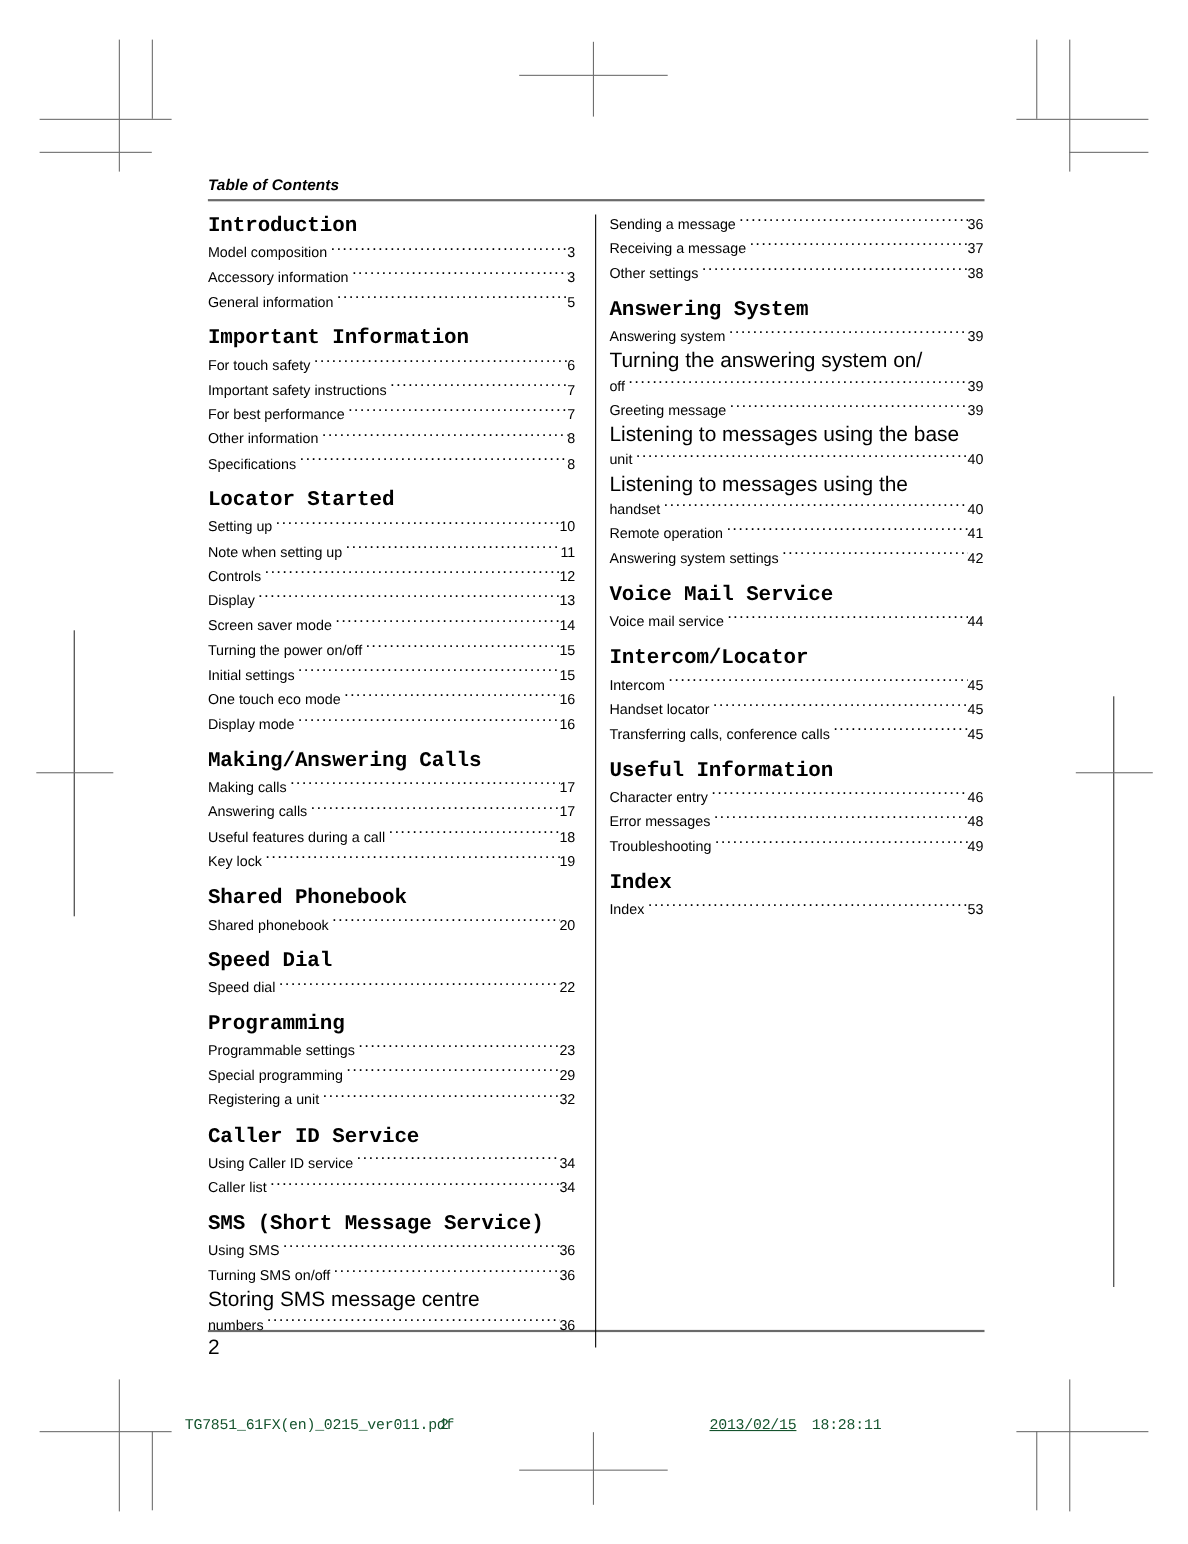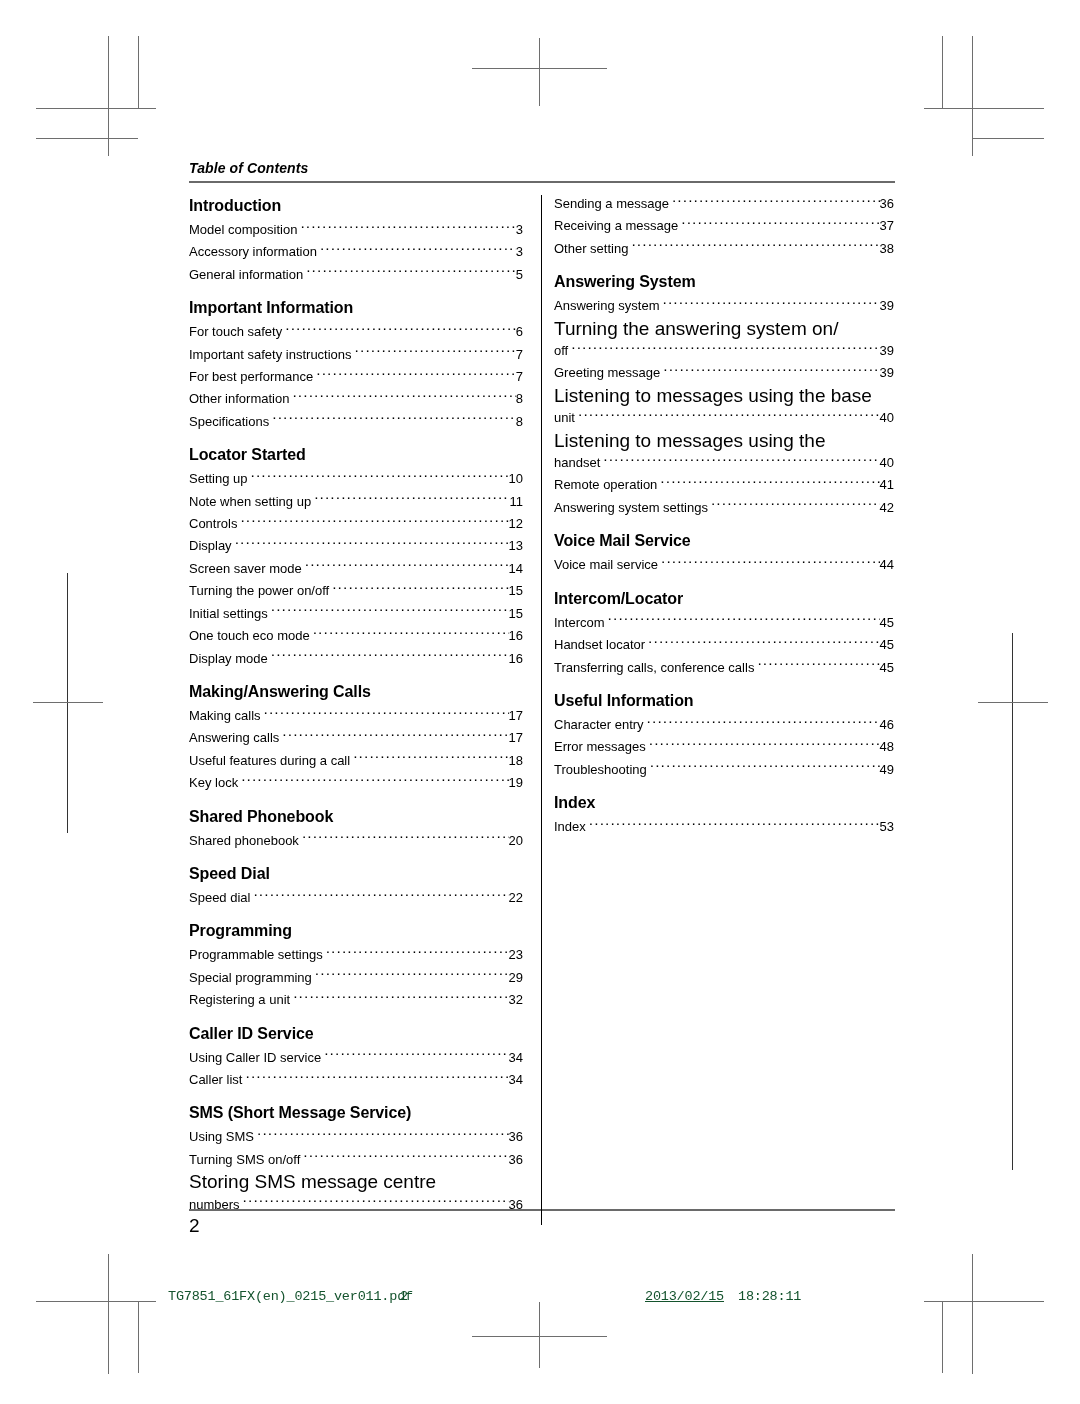--- a/index.html
+++ b/index.html
@@ -62,25 +62,26 @@
     background: #000000;
     align-self: stretch;
     margin: 2px 12px 0 12px;
     height: 1030px;
   }
   .column.right { padding-left: 0px; }
 
   
   .chapter {
     font-weight: bold;
-    font-size: 16px;
+    font-size: 19px;
     line-height: 25px;
     margin-top: 9px;
     margin-bottom: 1px;
     letter-spacing: -0.1px;
+    font-family: Liberation Mono, monospace;
   }
   .chapter.first { margin-top: 0; }
 
   
   .entry {
     display: flex;
     align-items: baseline;
     font-size: 13px;
     line-height: 22.4px;
     white-space: nowrap;
@@ -358,21 +359,21 @@
           <span class="title">Sending a message</span>
           <span class="leader"></span>
           <span class="page">36</span>
         </div>
         <div class="entry">
           <span class="title">Receiving a message</span>
           <span class="leader"></span>
           <span class="page">37</span>
         </div>
         <div class="entry">
-          <span class="title">Other setting</span>
+          <span class="title">Other settings</span>
           <span class="leader"></span>
           <span class="page">38</span>
         </div>
         <div class="chapter">Answering System</div>
         <div class="entry">
           <span class="title">Answering system</span>
           <span class="leader"></span>
           <span class="page">39</span>
         </div>
         <div class="entry-wrap">Turning the answering system on/</div>

